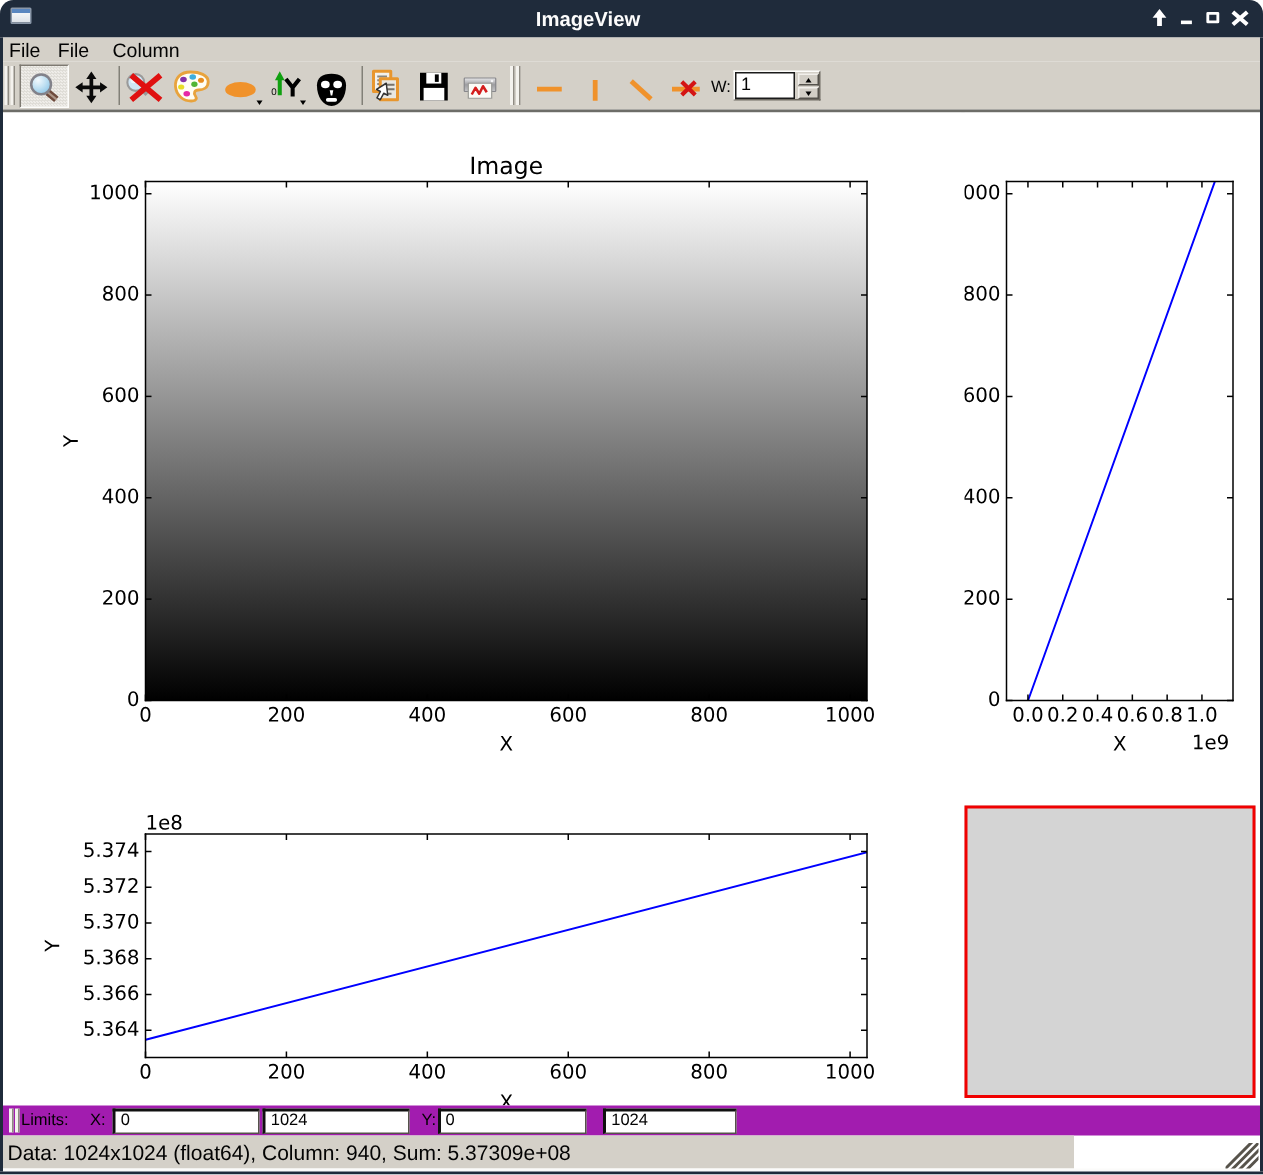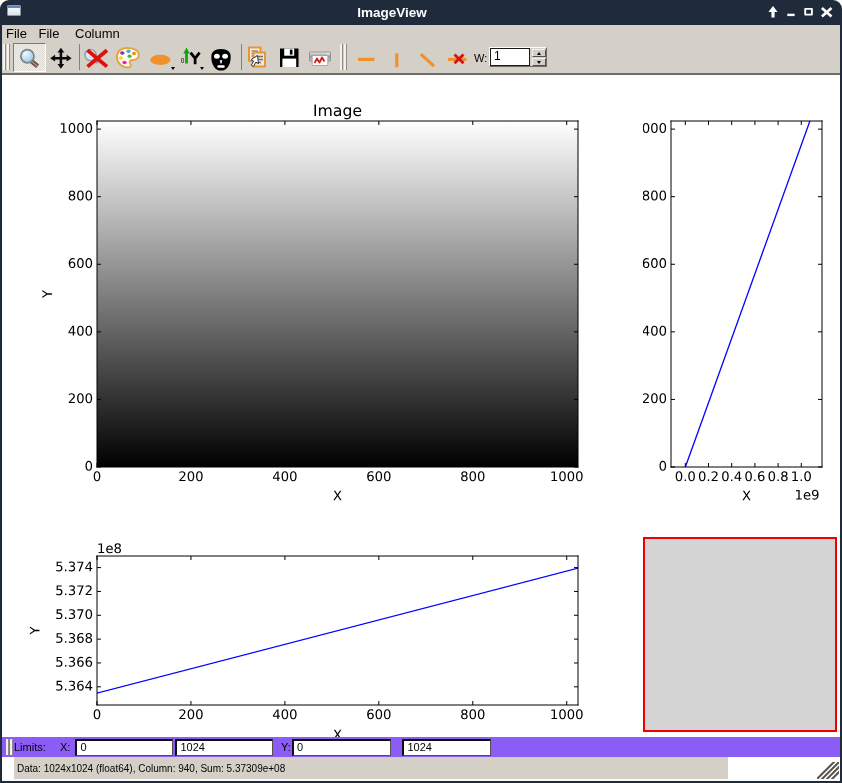--- a/index.html
+++ b/index.html
@@ -24,25 +24,25 @@
 .tbtn svg { position:absolute; left:0; top:0; }
 #btn-zoom { border:1px solid; border-color:#7e7a72 #fdfdfb #fdfdfb #7e7a72; background:#e7e5df; background-image:repeating-conic-gradient(#efede9 0% 25%, #dfddd7 0% 50%); background-size:2px 2px; }
 .dd { position:absolute; right:1px; bottom:3px; width:0; height:0; border-left:2.6px solid transparent; border-right:2.6px solid transparent; border-top:3.6px solid #000; }
 
 #figure { position:absolute; left:2px; top:75px; width:838px; height:662px; background:#ffffff; overflow:hidden; }
 #figA { position:absolute; left:0; top:0; }
 #figB { position:absolute; left:641px; top:0; }
 #figC { position:absolute; left:0; top:456px; }
 #redsq { position:absolute; left:641px; top:462px; width:194px; height:195px; background:#d4d4d4; border:2px solid #f00000; }
 
-#limitsbar { position:absolute; left:2px; top:737px; width:838px; height:20px; background:#8b5cf6; font-size:11px; color:rgba(0,0,0,0.99); }
+#limitsbar { position:absolute; left:2px; top:737px; width:838px; height:20px; background:#a21caf; font-size:11px; color:rgba(0,0,0,0.99); }
 .lbox { position:absolute; top:1.5px; height:17px; background:#ffffff; border-style:solid; border-width:2px 1px 1px 2px; border-color:#101010 #55524a #55524a #101010; font-size:11px; line-height:13.5px; padding-left:3.5px; }
 #limitsbar .lab { position:absolute; top:5px; line-height:11px; }
 
-#statusbar { position:absolute; left:14px; top:757px; width:714px; height:22px; background:#d4d0c8; font-size:10px; color:rgba(0,0,0,0.99); }
+#statusbar { position:absolute; left:2px; top:757px; width:714px; height:22px; background:#d4d0c8; font-size:14px; color:rgba(0,0,0,0.99); }
 #statusbar .stext { position:absolute; left:3px; top:4px; line-height:15px; }
 #sbline { position:absolute; left:2px; top:779px; width:838px; height:2px; background:#fbfbfa; }
 
 #bl { position:absolute; left:0; top:25px; width:2px; height:756px; background:#1f2b3b; }
 #br { position:absolute; right:0; top:25px; width:2px; height:756px; background:#1f2b3b; }
 #bb { position:absolute; left:0; top:781px; width:842px; height:2px; background:#1f2b3b; }
 #grip { position:absolute; right:3px; top:762px; width:22px; height:17px; }
 #spin { position:absolute; left:487px; top:6px; width:58px; height:20px; background:#d4d0c8; border:1px solid; border-color:#fdfdfb #6e6a62 #6e6a62 #fdfdfb; }
 #spinfield { position:absolute; left:0px; top:0px; width:40px; height:18px; background:#fff; border:1.5px solid #1a1a1a; font-size:12px; line-height:15px; padding-left:3px; color:rgba(0,0,0,0.99); }
 #spinup, #spindn { position:absolute; left:41.5px; width:14px; height:8px; background:#d2cec6; border:1px solid #55524c; border-top-color:#f2f0ec; border-left-color:#f2f0ec; }

